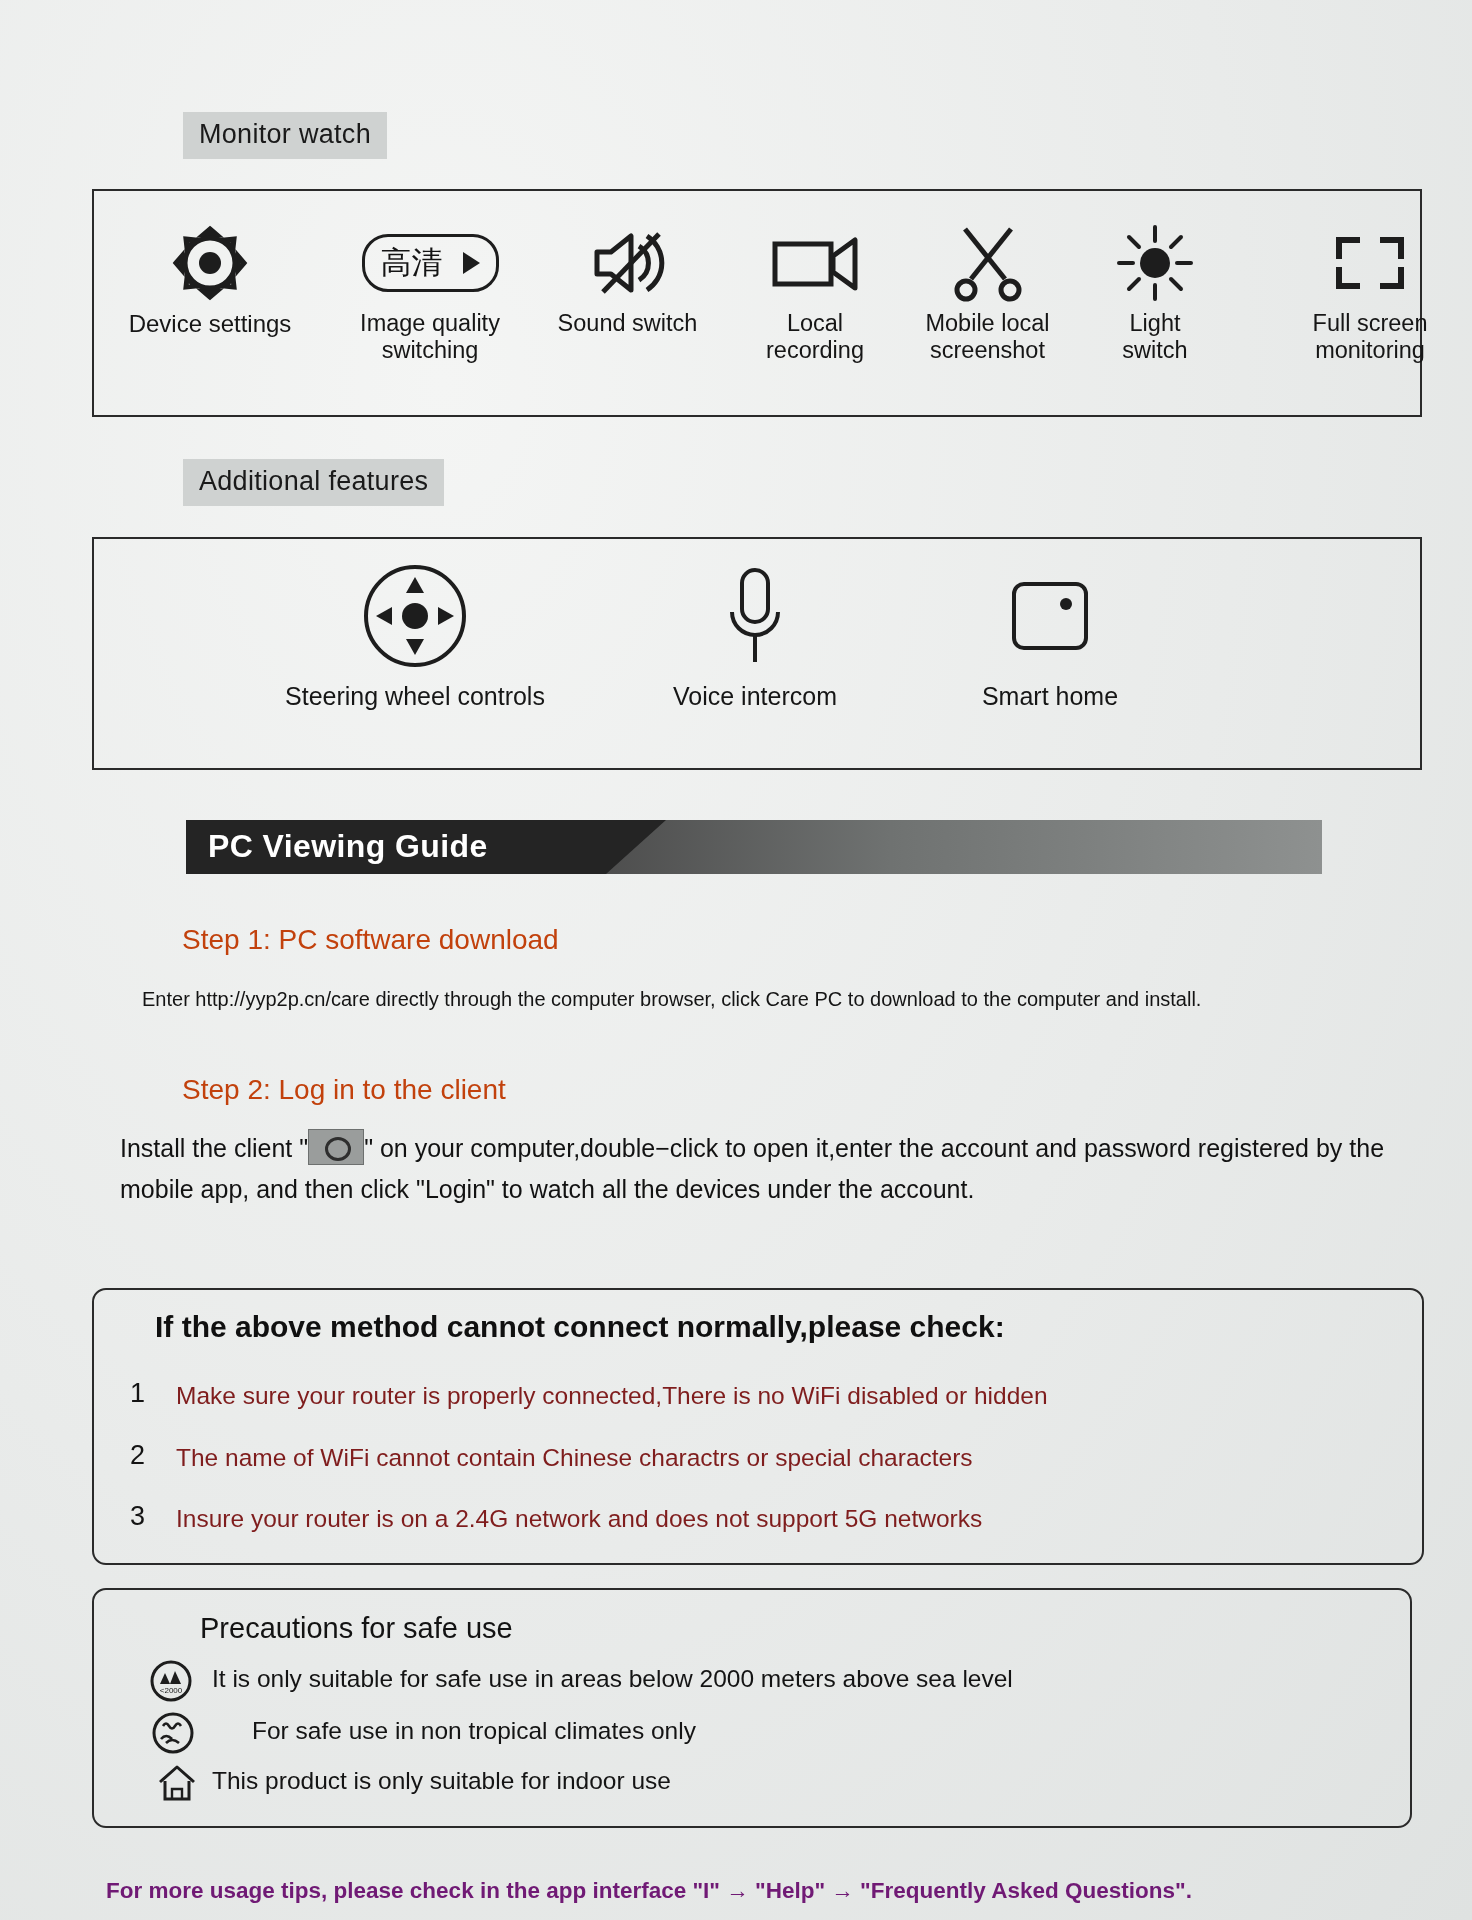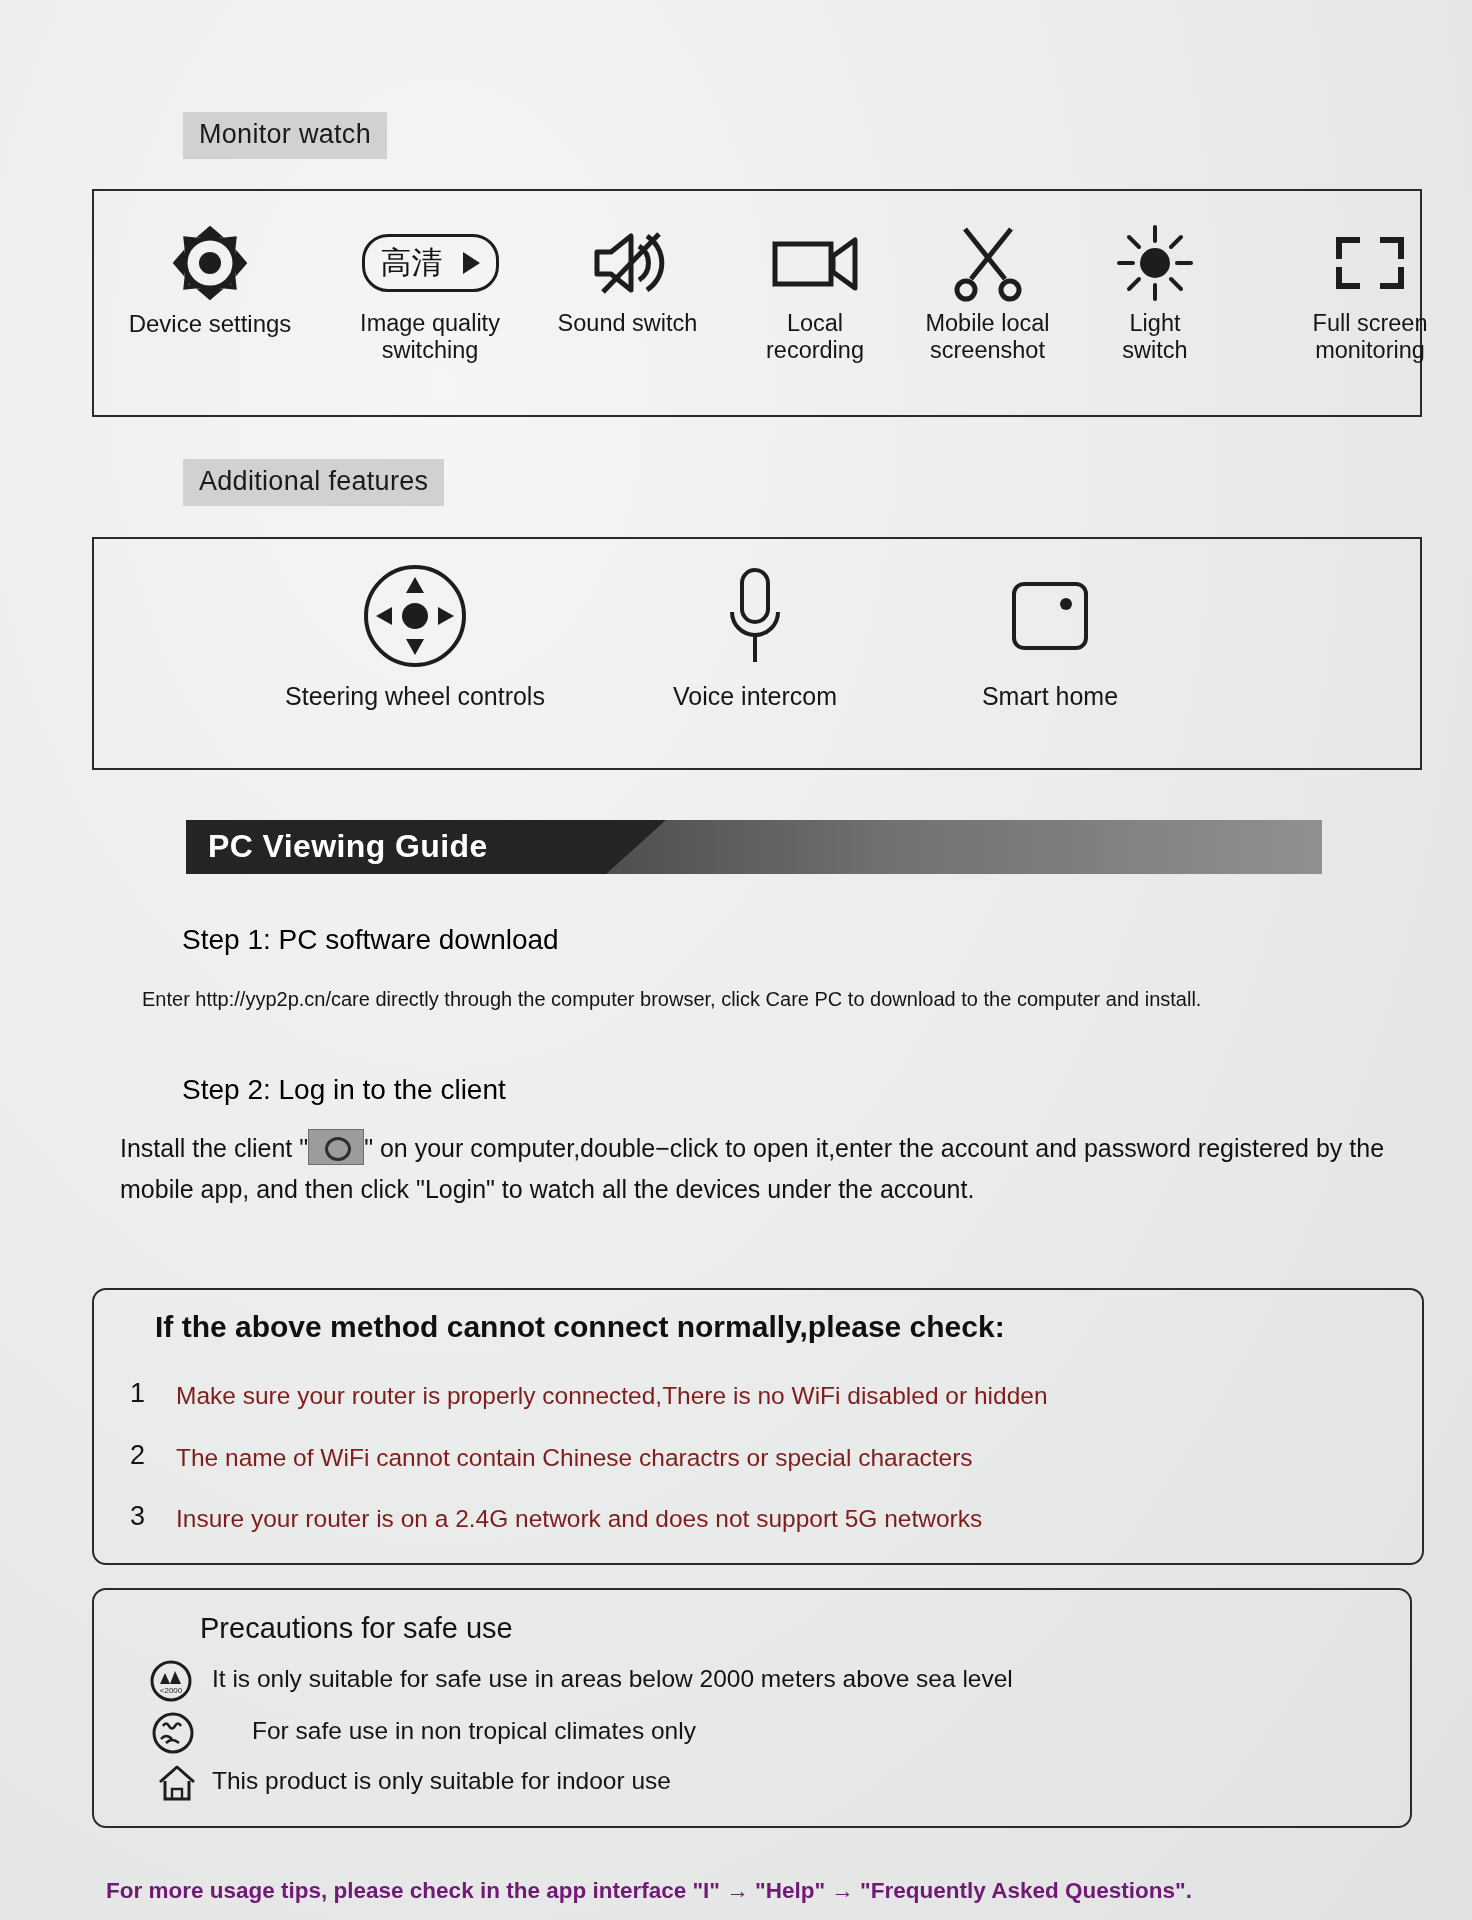--- a/index.html
+++ b/index.html
@@ -95,21 +95,21 @@
     left: 22px; top: 8px;
     color: #fff;
     font-size: 32px;
     font-weight: bold;
     letter-spacing: .4px;
   }
 
   .step-title {
     position: absolute;
     font-size: 28px;
-    color: #000000;
+    color: #c2410c;
     white-space: nowrap;
   }
   .para {
     position: absolute;
     font-size: 20px;
     line-height: 1.35;
     color: #141414;
   }
   .para2 {
     position: absolute;

